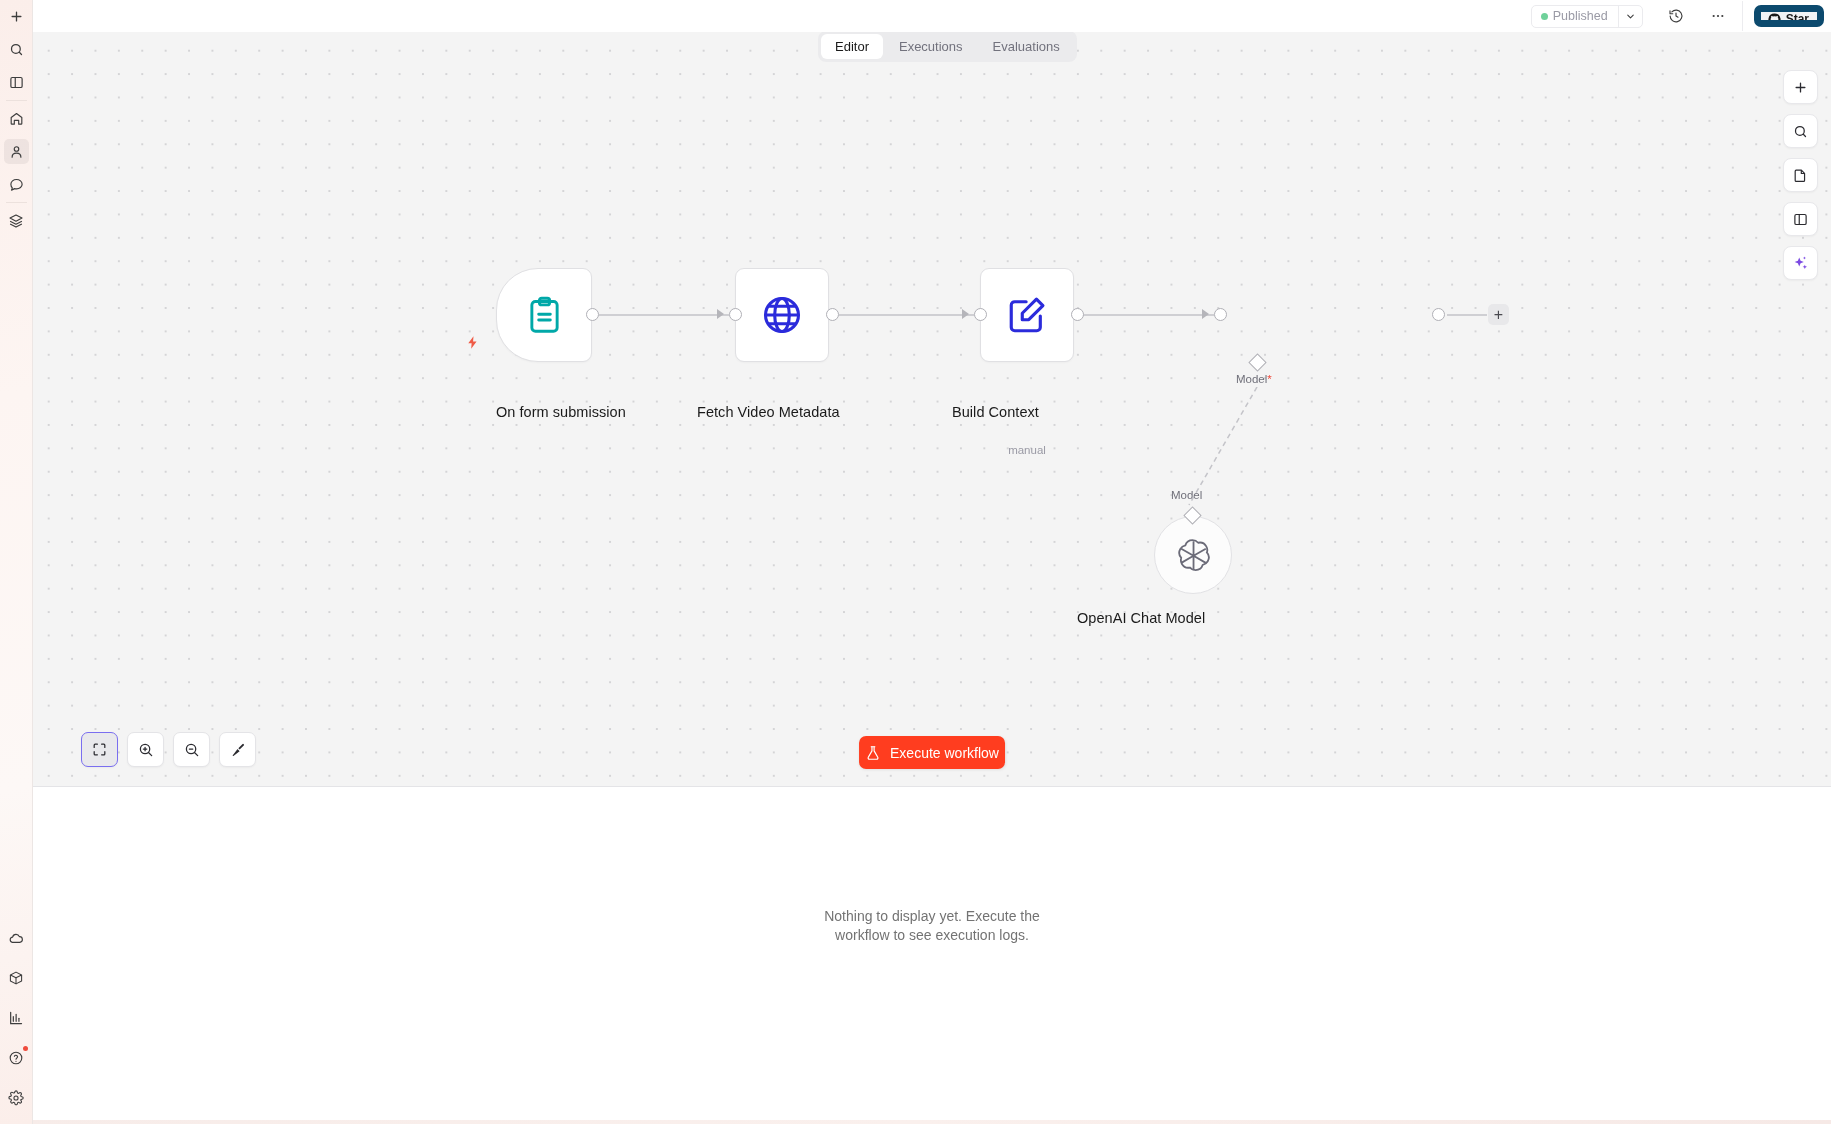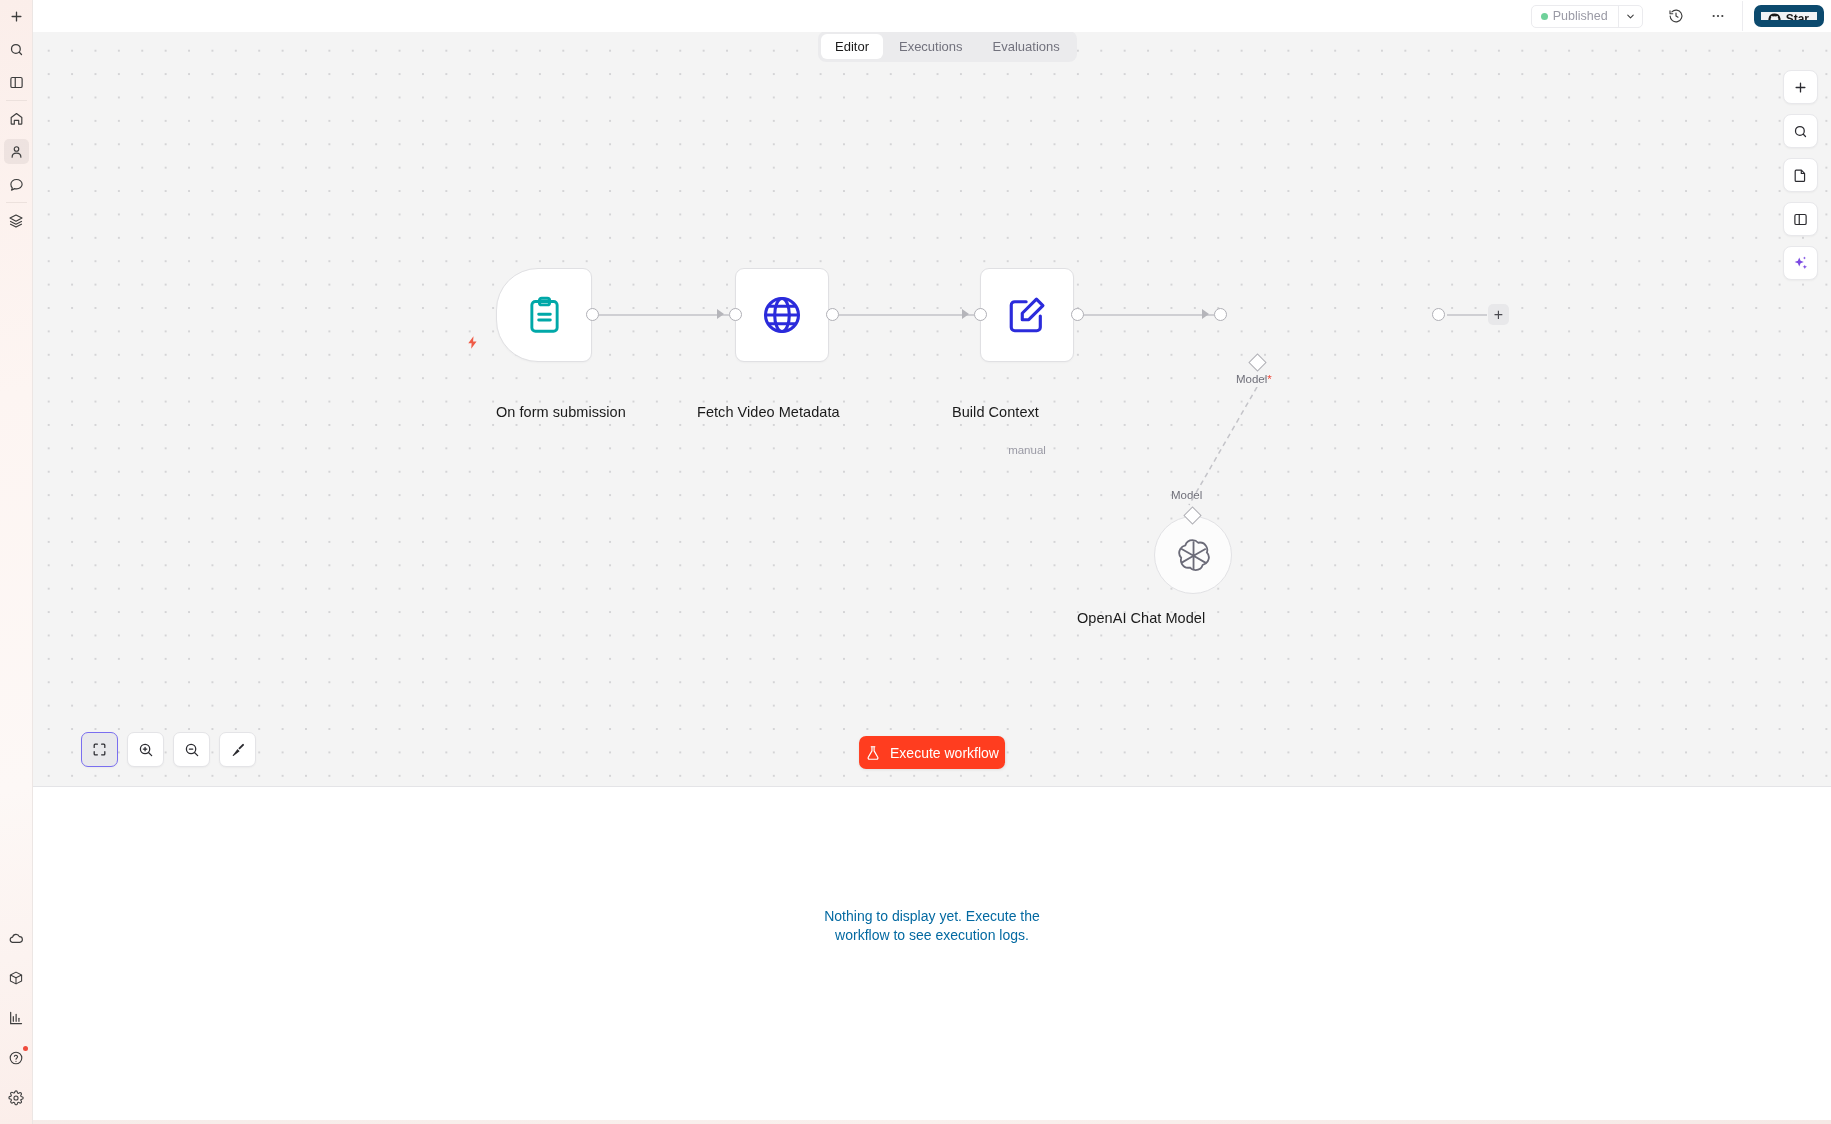--- a/index.html
+++ b/index.html
@@ -293,21 +293,21 @@
   .logs-title { font-size: 13px; color:#2b2b30; }
   .logs-head-right { margin-left:auto; display:flex; align-items:center; gap: 16px; }
   .logs-hbtn { color:#3d3d3d; cursor:pointer; display:flex; align-items:center;}
   .logs-body {
     flex:1; display:flex; align-items:center; justify-content:center;
     padding-bottom: 60px;
   }
   .logs-empty {
     text-align:center;
     font-size: 14px;
-    color:#0369a1;
+    color:#737373;
     line-height: 1.32;
     max-width: 260px;
   }
   .bottom-accent {
     position:absolute; left:0; bottom:0;
     width:1831px; height: 4px;
     background: linear-gradient(90deg, #f7ece9 0%, #faf0ed 50%, #f6e9e6 100%);
   }
 </style>
 </head>

